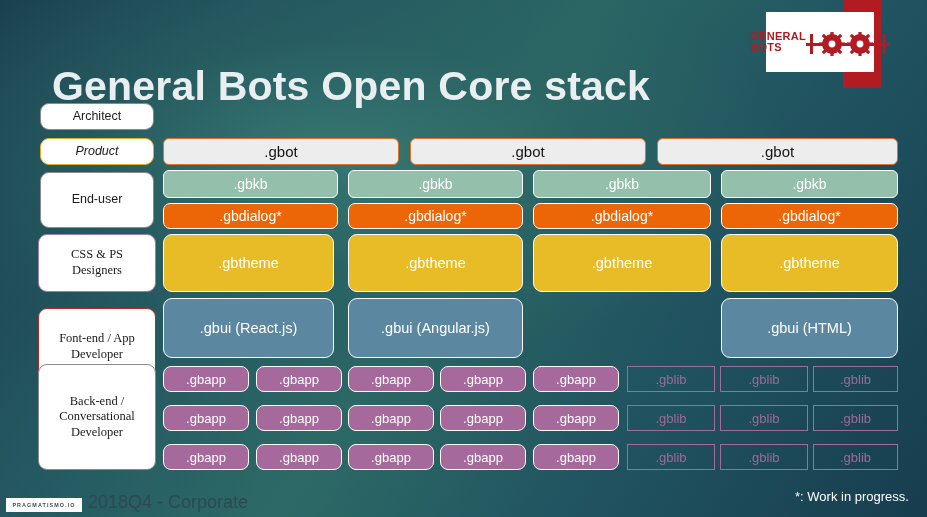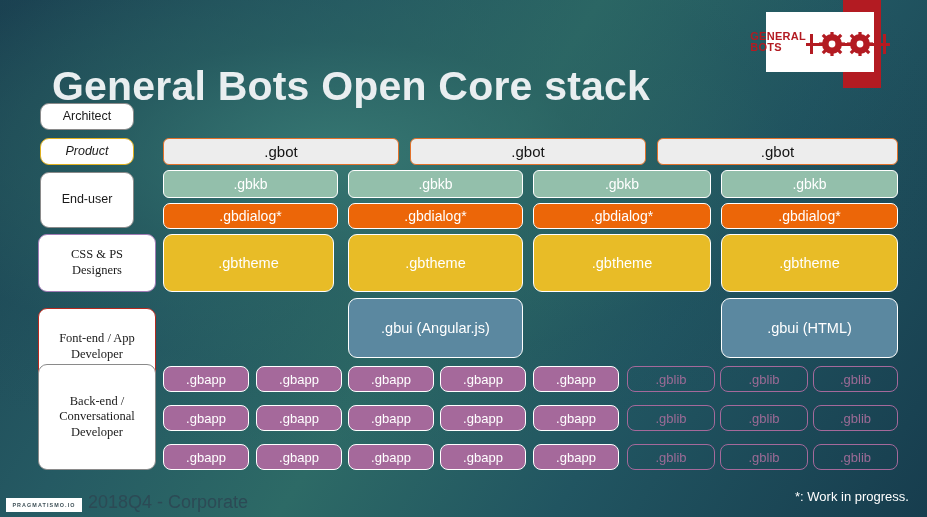--- a/index.html
+++ b/index.html
@@ -40,21 +40,21 @@
   .box{
     position:absolute;box-sizing:border-box;
     display:flex;align-items:center;justify-content:center;
     text-align:center;border-radius:7px;
     font-family:"Liberation Sans", sans-serif;
   }
   
   .role{
     background:#ffffff;color:#1a1a1a;font-size:12.5px;
     border:1.6px solid #888;border-radius:9px;line-height:1.25;
-    left:40px;width:94px;
+    left:40px;width:114px;
   }
   .role.r-wide{left:38px;width:118px;font-family:Liberation Serif, serif;}
   
   .gbai{
     background:#000000;border:2px solid #ffffff;color:#ffffff;
     font-size:15px;border-radius:6px;
   }
   .gbot{
     background:#ededed;border:1.6px solid #e2712a;color:#141414;
     font-size:15px;border-radius:6px;
@@ -74,21 +74,21 @@
   .gbui{
     background:#5b88a0;border:1.8px solid #ffffff;color:#ffffff;
     font-size:14.5px;border-radius:9px;
   }
   .gbapp{
     background:#a5699b;border:1.8px solid #ffffff;color:#ffffff;
     font-size:13px;border-radius:8px;
   }
   .gblib{
     background:transparent;border:1.4px solid #a5699b;color:#9c6b96;
-    font-size:13px;border-radius:8px;
+    font-size:13px;border-radius:0;
   }
   
   #footer-logo{
     position:absolute;left:6px;top:498px;width:76px;height:14px;
     background:#ffffff;display:flex;align-items:center;justify-content:center;
   }
   #footer-logo span{
     color:#3d4f56;font-size:5.4px;font-weight:bold;letter-spacing:1.1px;
     font-family:"Liberation Sans", sans-serif;
   }
@@ -176,20 +176,21 @@
   <div class="box gbdialog" style="left:163px;top:203px;width:175px;height:26px;">.gbdialog*</div>
   <div class="box gbdialog" style="left:348px;top:203px;width:175px;height:26px;">.gbdialog*</div>
   <div class="box gbdialog" style="left:533px;top:203px;width:178px;height:26px;">.gbdialog*</div>
   <div class="box gbdialog" style="left:721px;top:203px;width:177px;height:26px;">.gbdialog*</div>
 
   <div class="box gbtheme" style="left:163px;top:234px;width:171px;height:58px;">.gbtheme</div>
   <div class="box gbtheme" style="left:348px;top:234px;width:175px;height:58px;">.gbtheme</div>
   <div class="box gbtheme" style="left:533px;top:234px;width:178px;height:58px;">.gbtheme</div>
   <div class="box gbtheme" style="left:721px;top:234px;width:177px;height:58px;">.gbtheme</div>
 
+  <div class="box gbui" style="left:163px;top:298px;width:171px;height:60px;">.gbui (React.js)</div>
   <div class="box gbui" style="left:348px;top:298px;width:175px;height:60px;">.gbui (Angular.js)</div>
   <div class="box gbui" style="left:721px;top:298px;width:177px;height:60px;">.gbui (HTML)</div>
 
   <div class="box gbapp" style="left:163px;top:366px;width:86px;height:26px;">.gbapp</div>
   <div class="box gbapp" style="left:256px;top:366px;width:86px;height:26px;">.gbapp</div>
   <div class="box gbapp" style="left:348px;top:366px;width:86px;height:26px;">.gbapp</div>
   <div class="box gbapp" style="left:440px;top:366px;width:86px;height:26px;">.gbapp</div>
   <div class="box gbapp" style="left:533px;top:366px;width:86px;height:26px;">.gbapp</div>
 
   <div class="box gbapp" style="left:163px;top:405px;width:86px;height:26px;">.gbapp</div>

